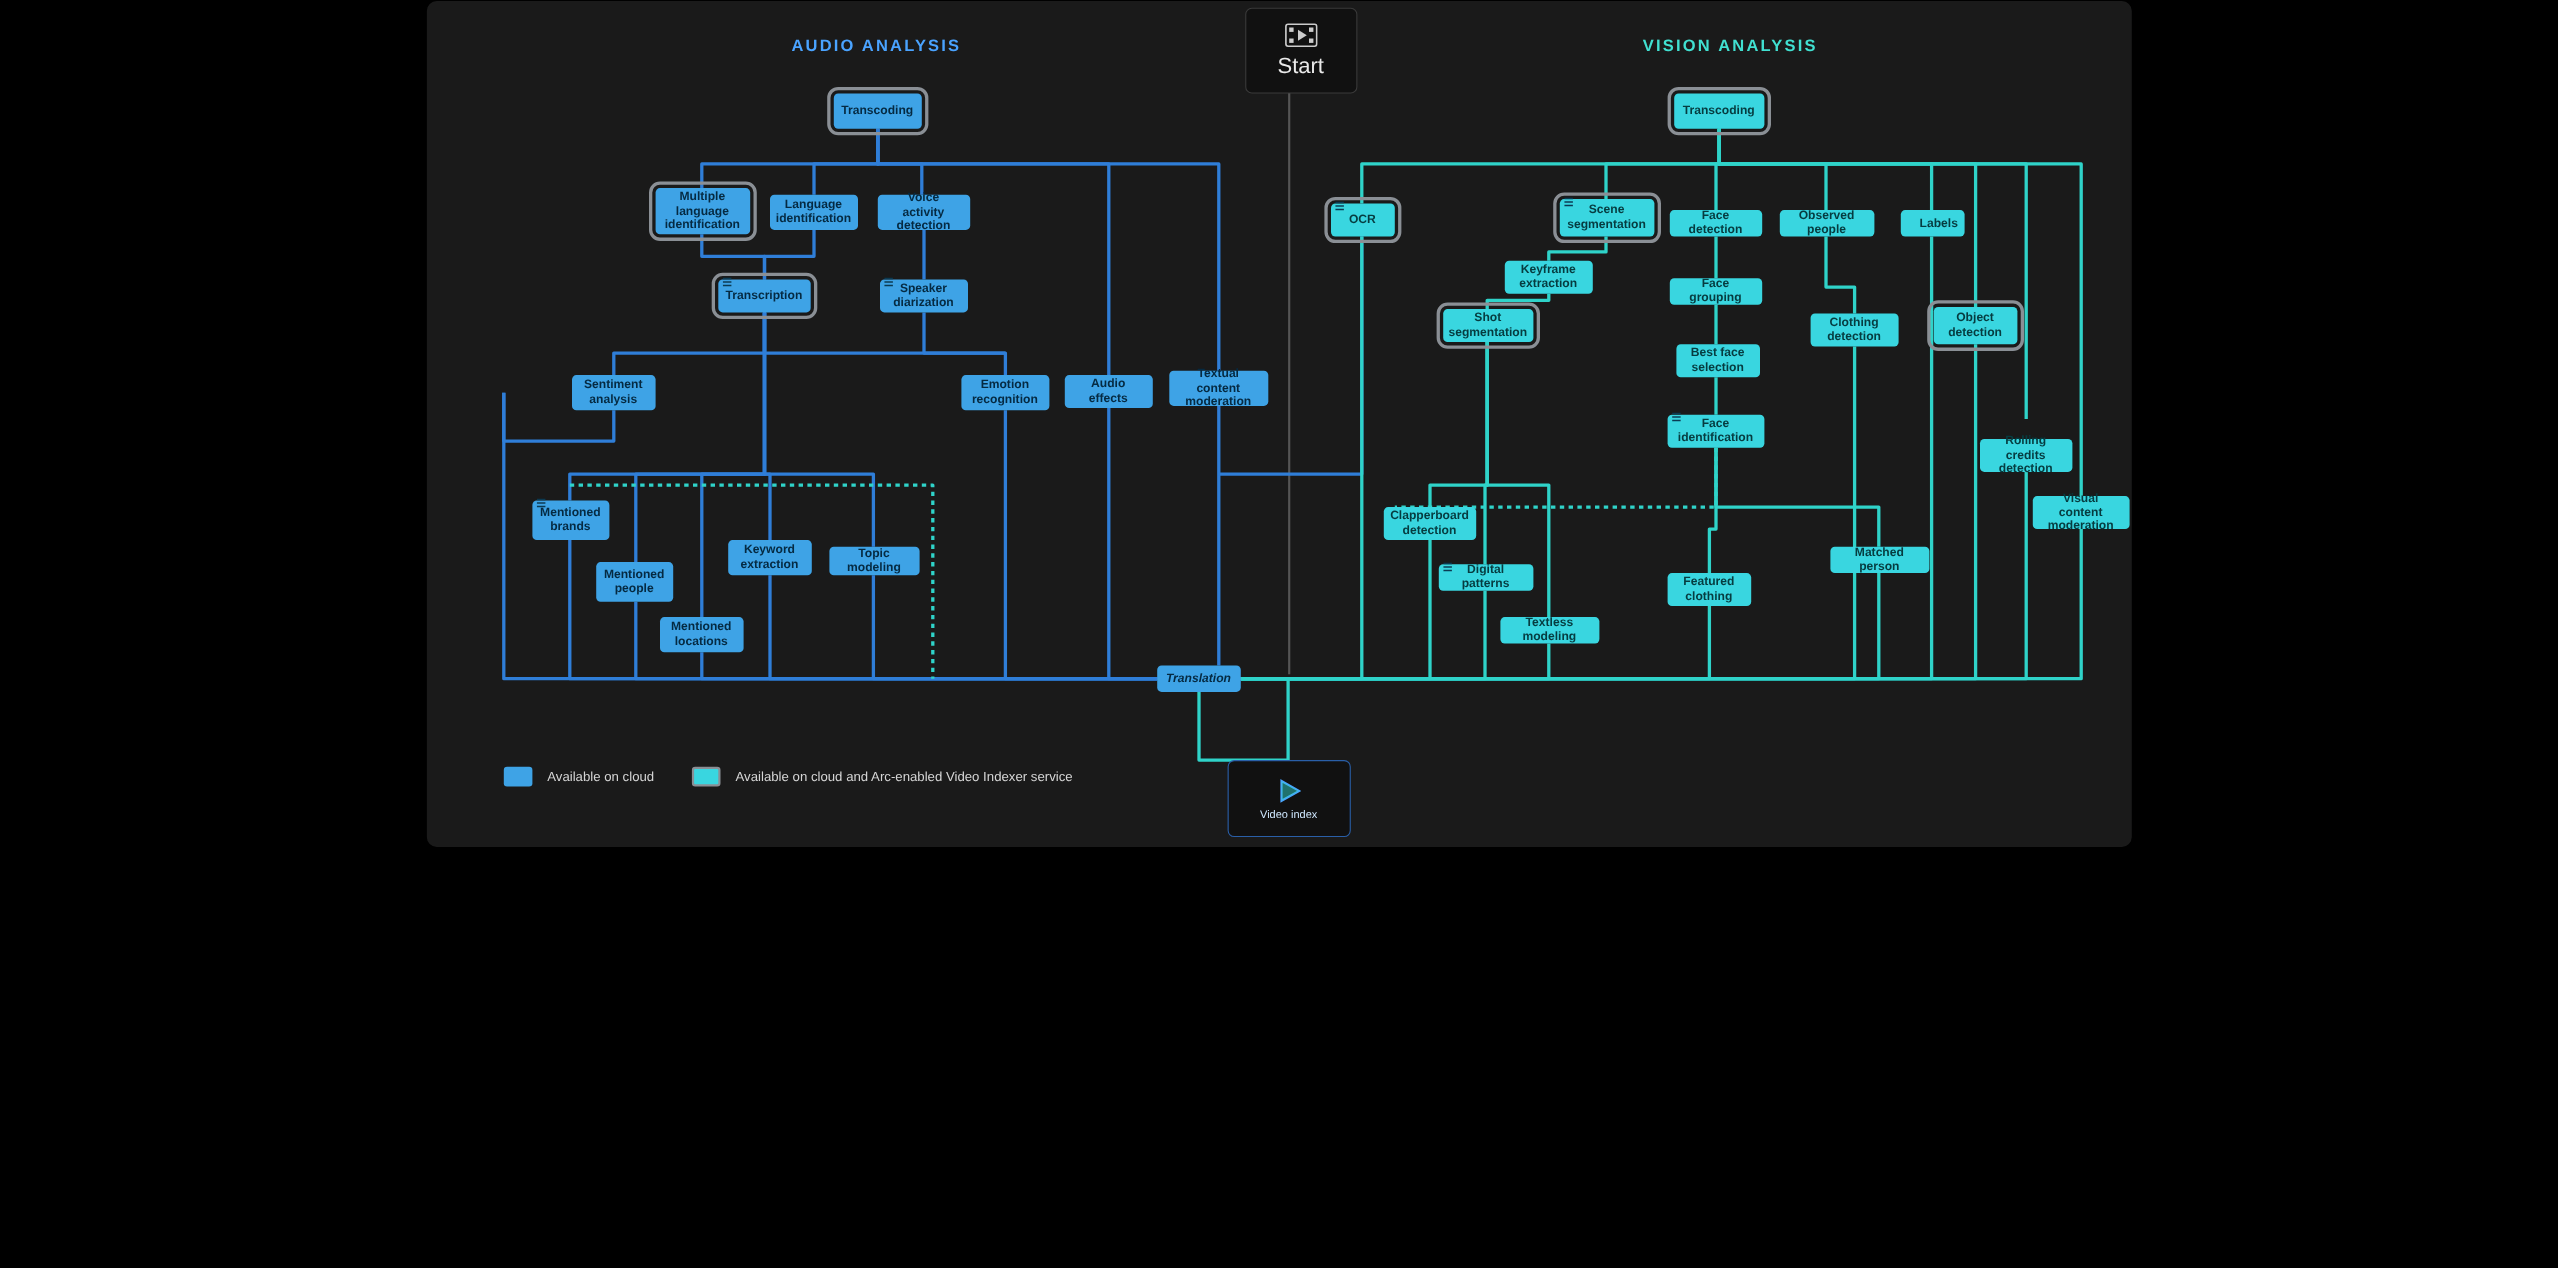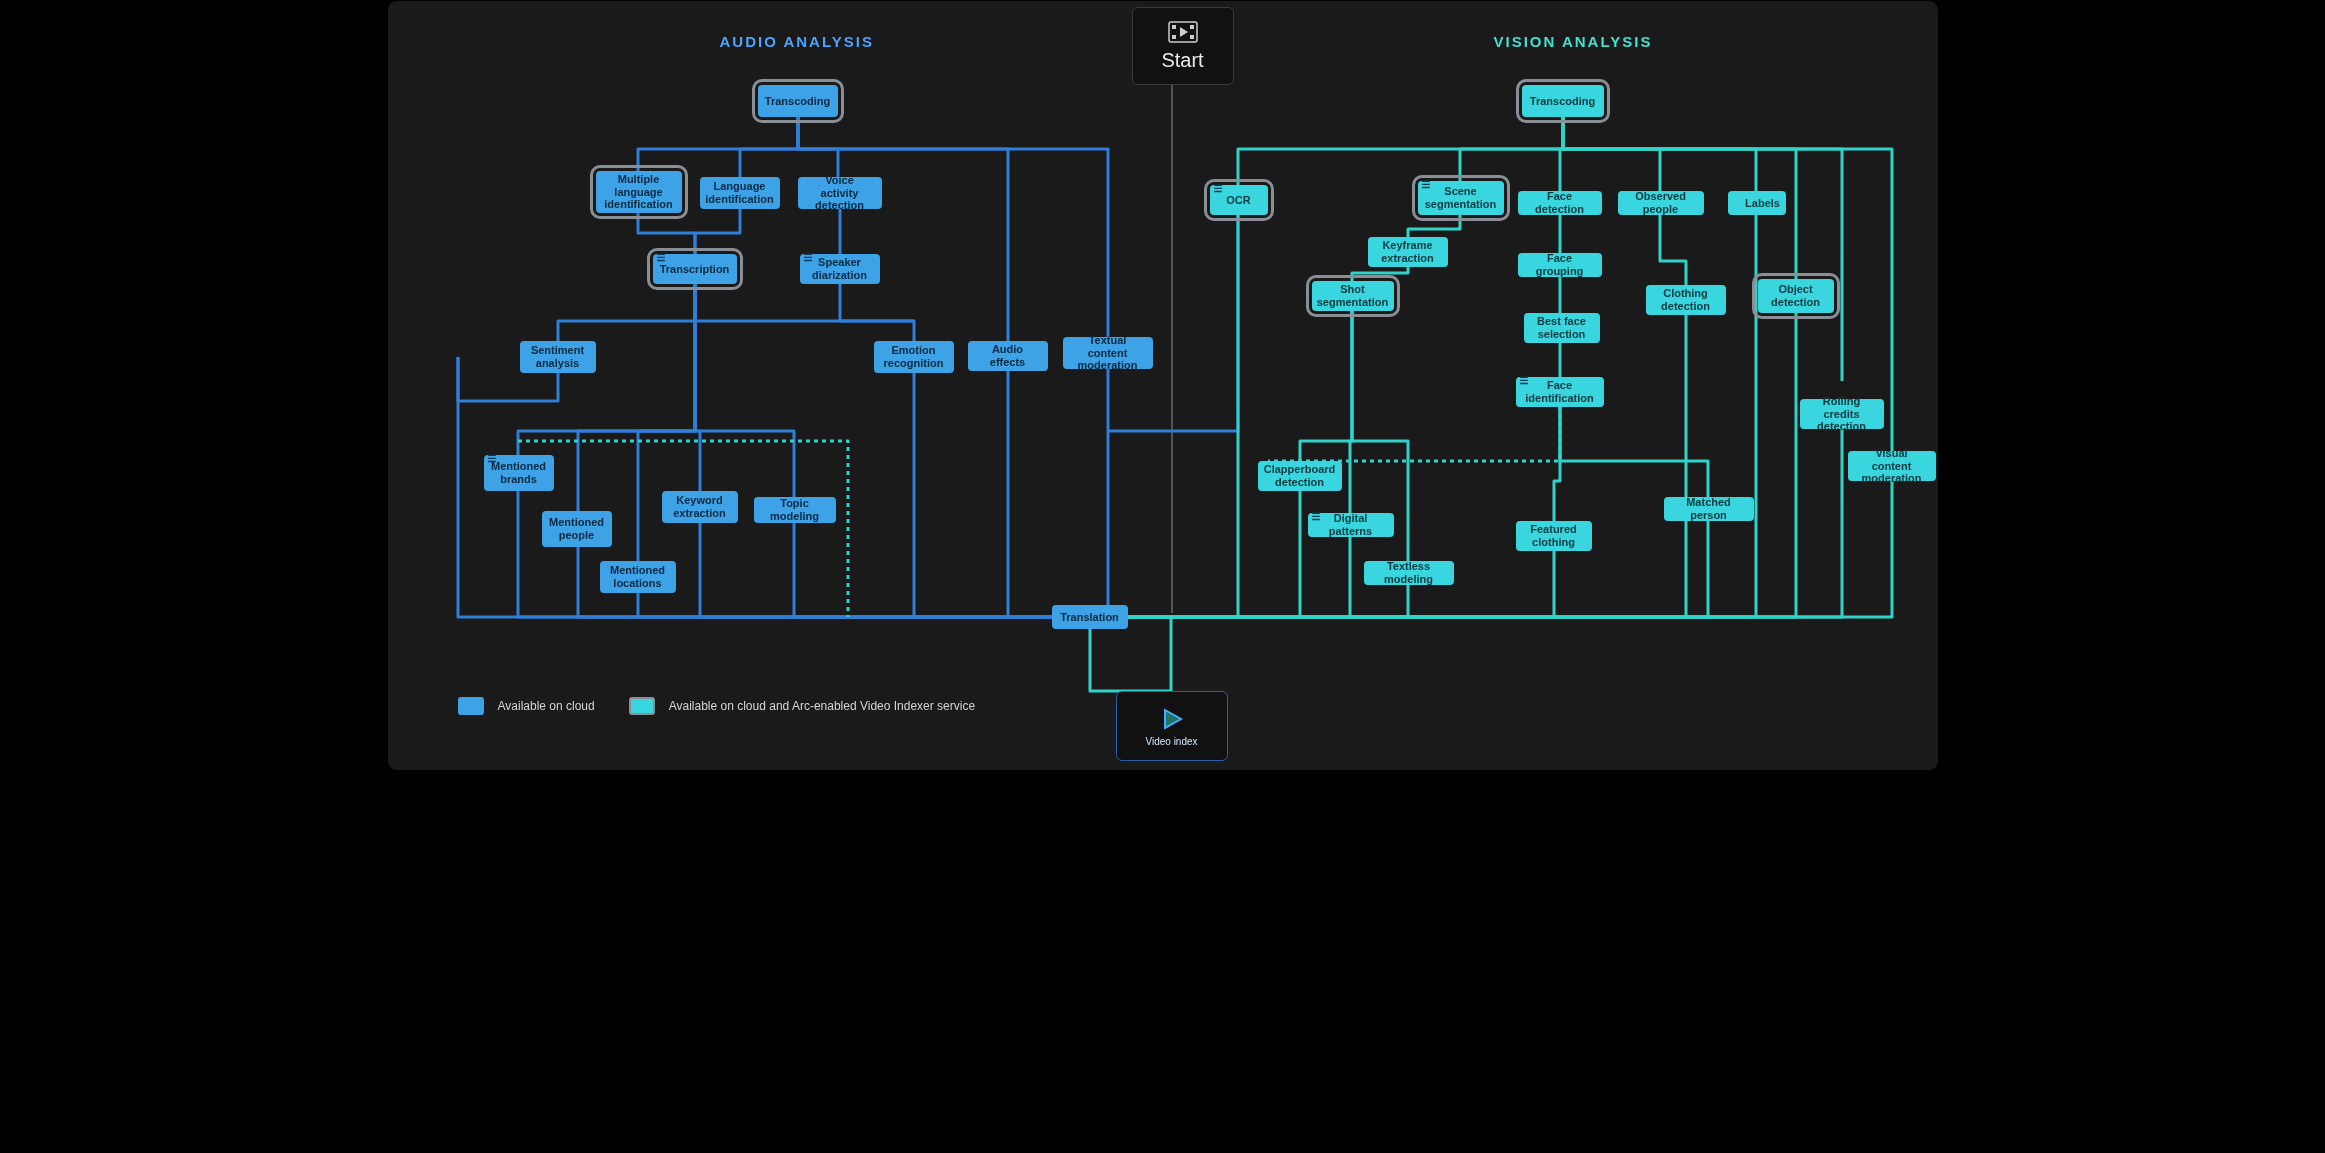--- a/index.html
+++ b/index.html
@@ -195,21 +195,21 @@
       </div>
       <div class="node blue" style="left: 212px; top: 560px; width: 76px; height: 32px;">
         <span>Mentioned locations</span>
       </div>
       <div class="node blue" style="left: 274px; top: 490px; width: 76px; height: 32px;">
         <span>Keyword extraction</span>
       </div>
       <div class="node blue" style="left: 366px; top: 496px; width: 82px; height: 26px;">
         <span>Topic modeling</span>
       </div>
-      <div class="node blue" style="left: 664px; top: 604px; width: 76px; height: 24px;">
+      <div class="node blue" style="left: 664px; top: 604px; width: 76px; height: 24px; font-style: italic;">
         <span>Translation</span>
       </div>
       <div class="node teal arc" style="left: 1134px; top: 84px; width: 82px; height: 32px;">
         <span>Transcoding</span>
       </div>
       <div class="node teal arc" style="left: 822px; top: 184px; width: 58px; height: 30px;">
         <span>OCR</span>
         <span class="settings-dot">☰</span>
       </div>
       <div class="node teal arc" style="left: 1030px; top: 180px; width: 86px; height: 34px;">

